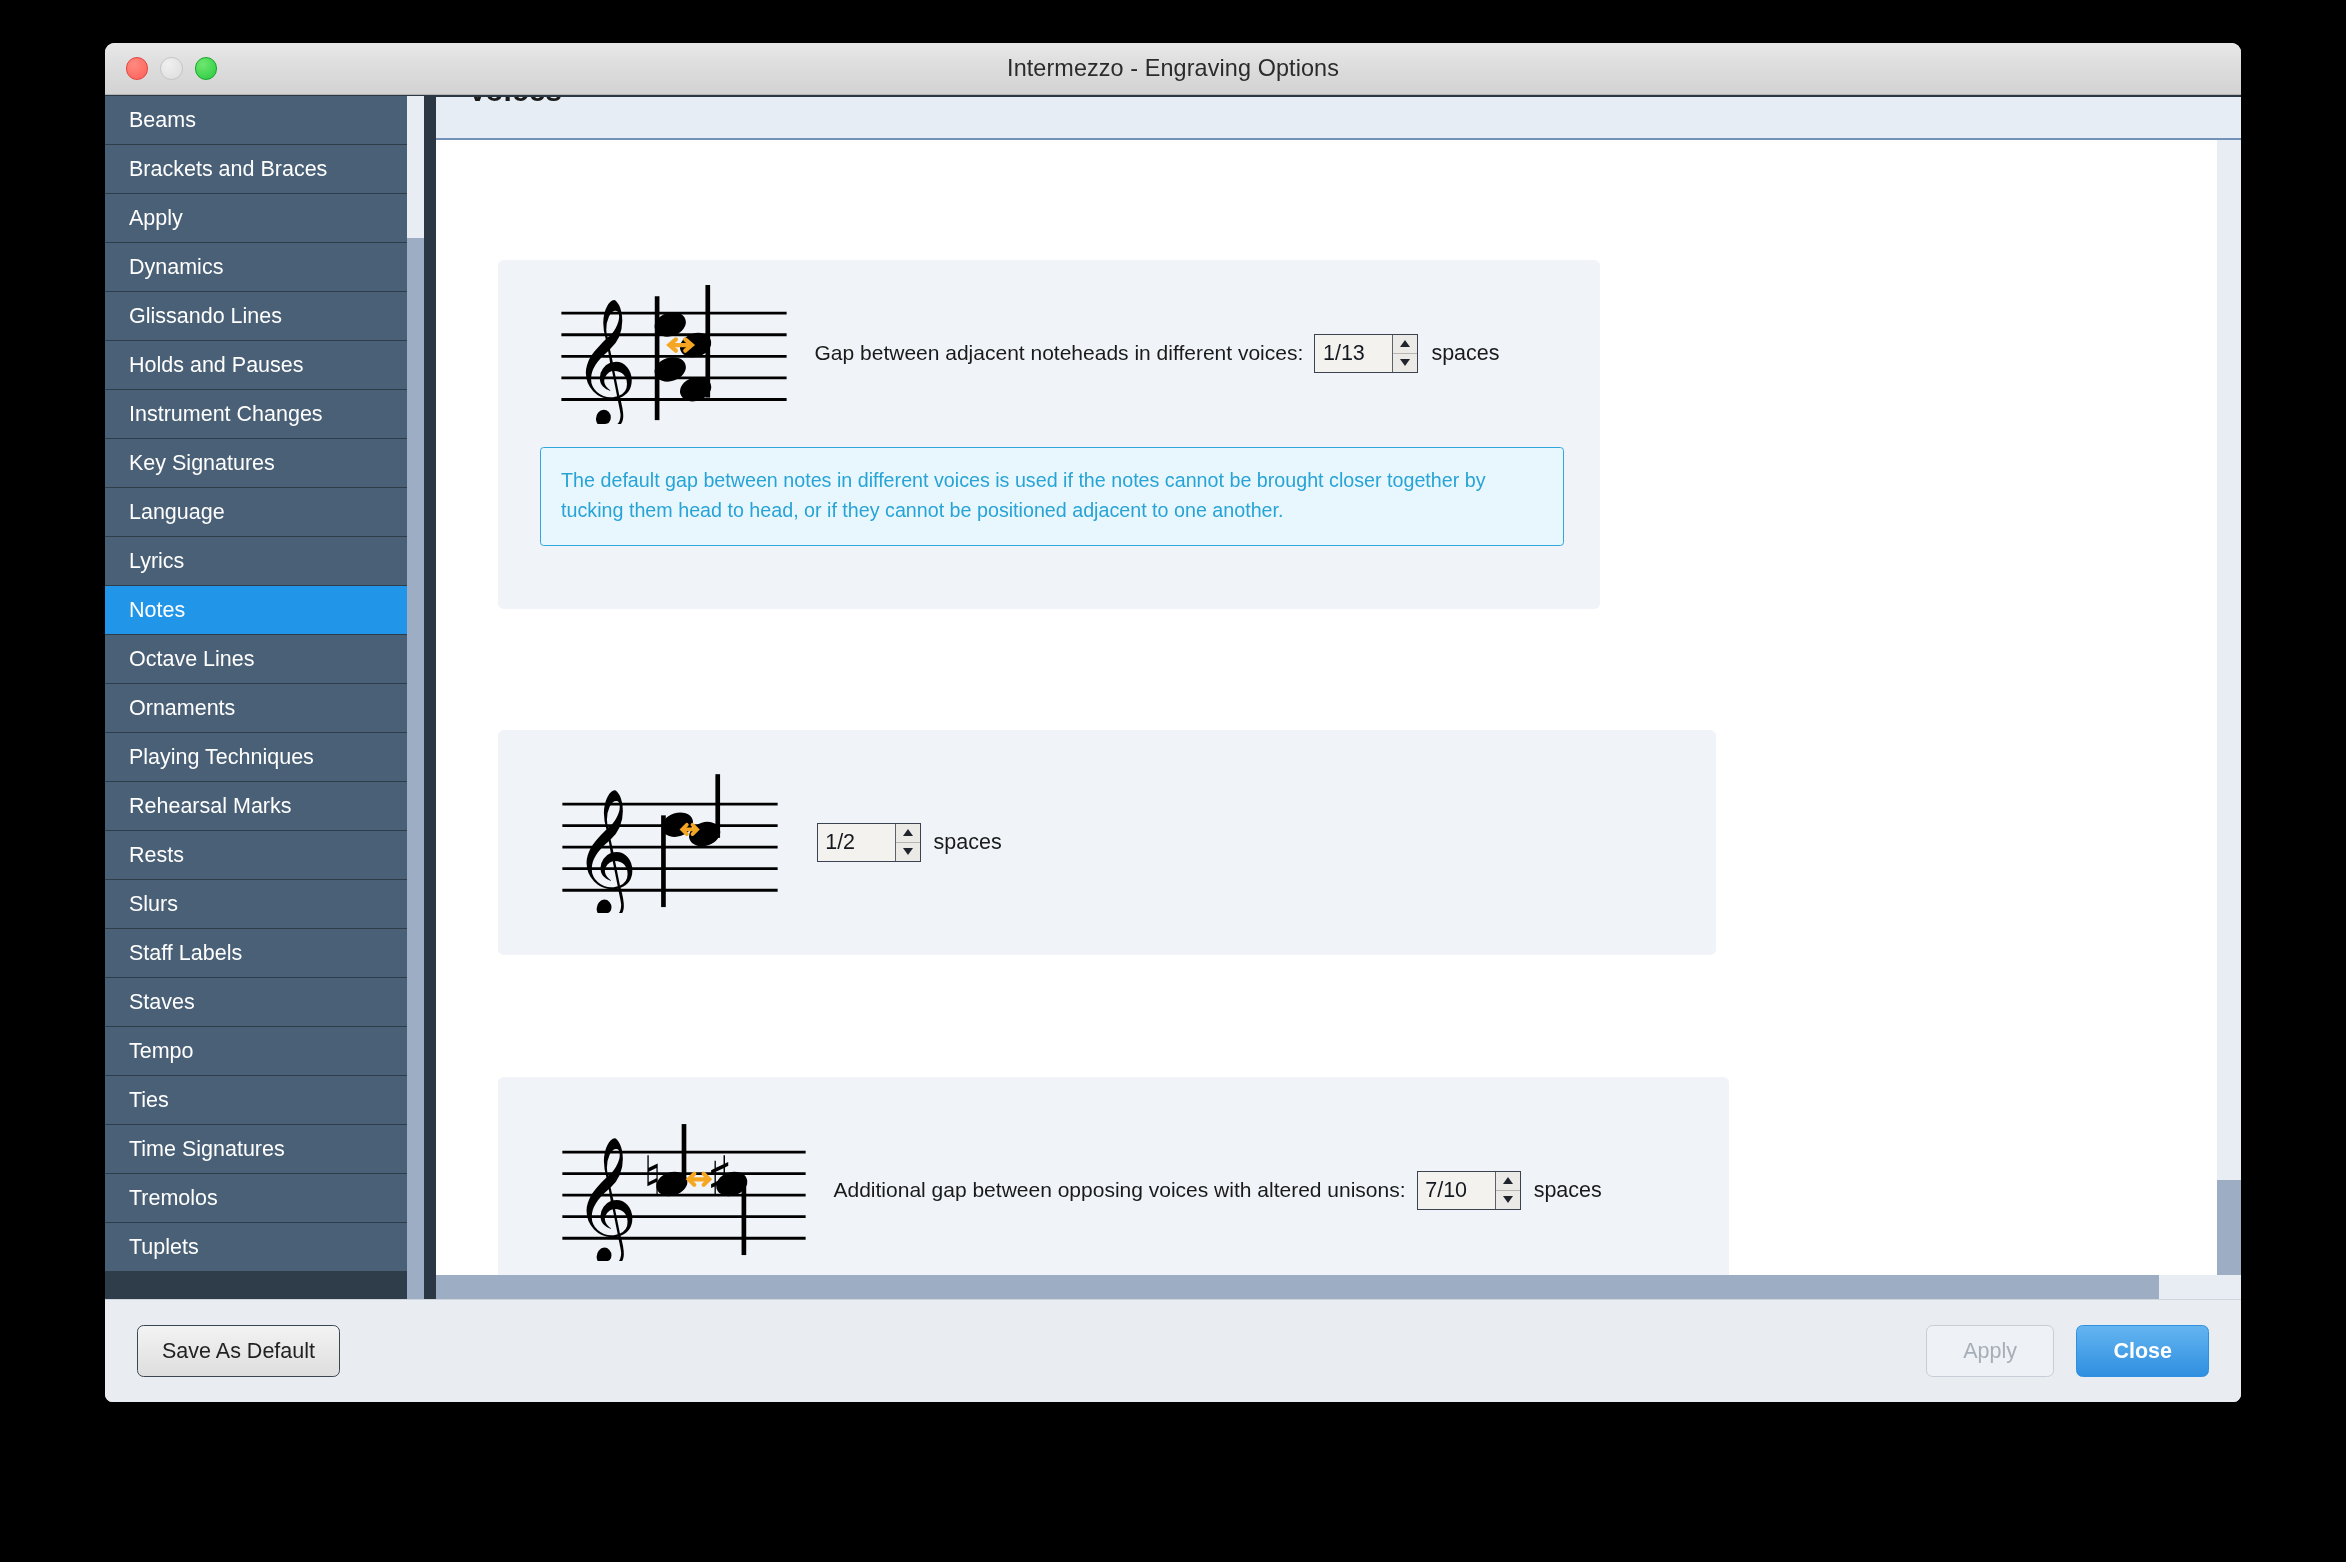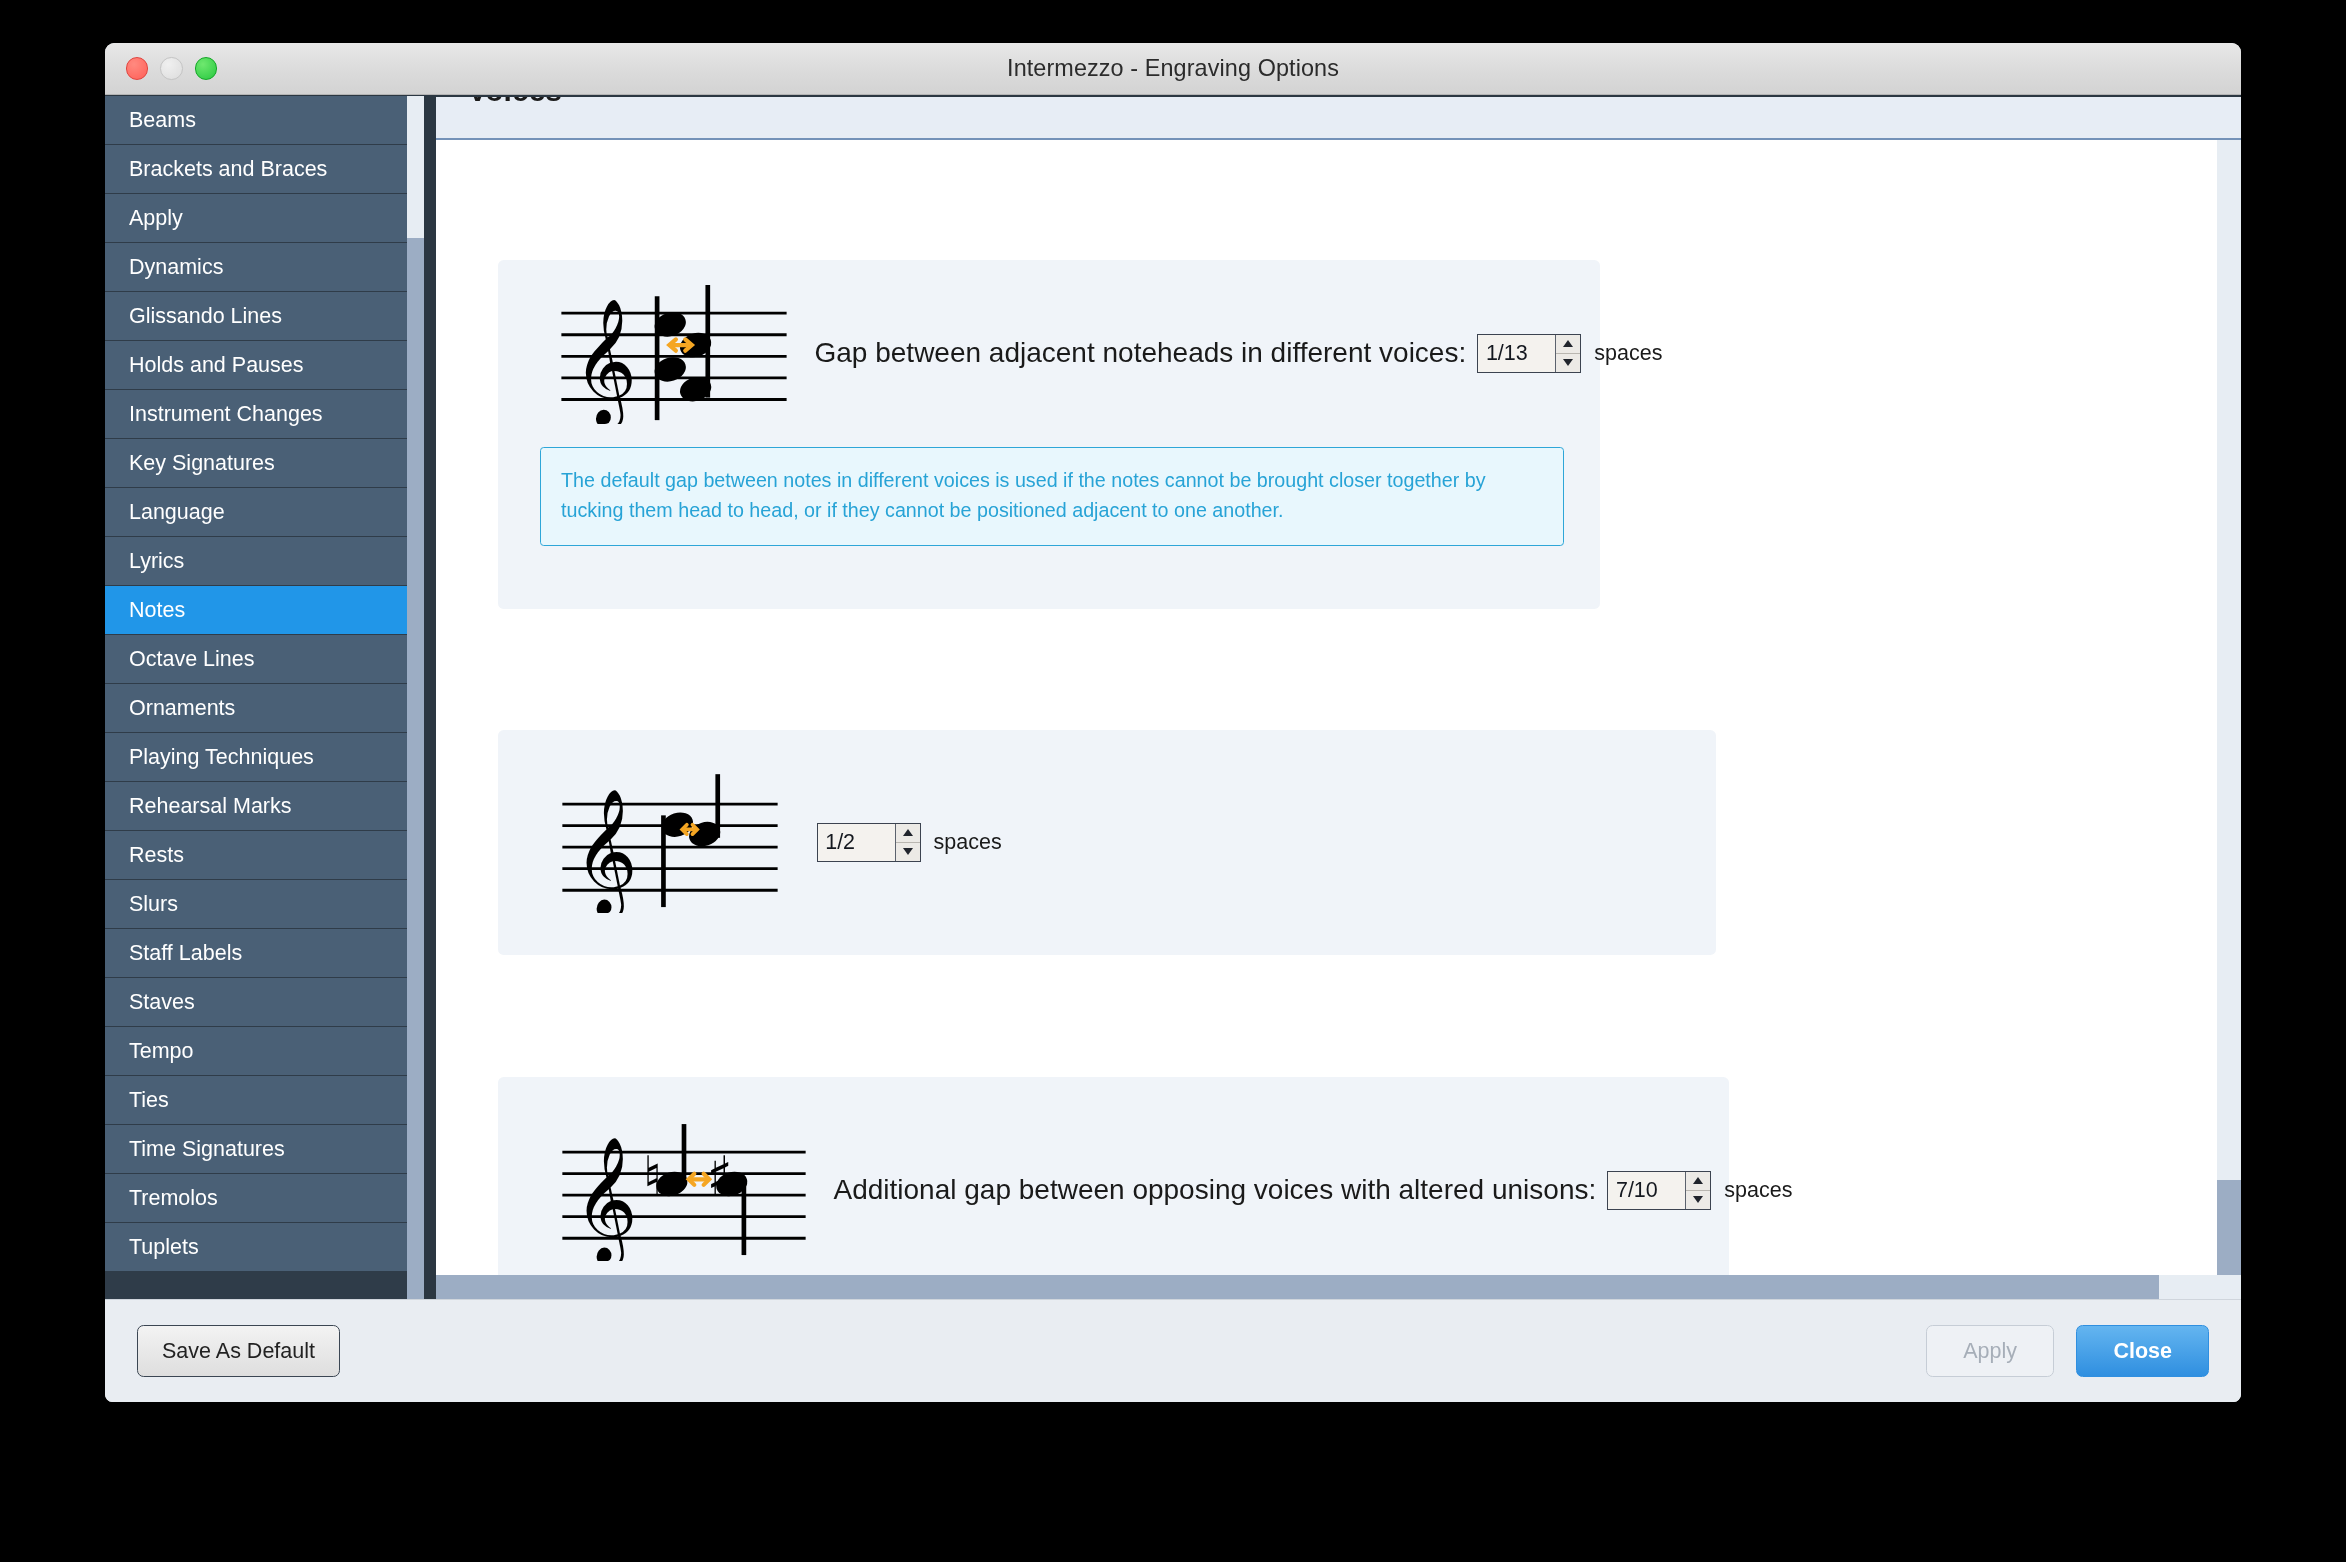--- a/index.html
+++ b/index.html
@@ -191,21 +191,21 @@
   .card1 .card-row { height: 187px; }
 
   .staff-holder {
     flex: 0 0 auto;
     display: flex;
     align-items: center;
     justify-content: center;
   }
 
   .opt-label {
-    font-size: 28px;
+    font-size: 21px;
     color: #1a1a1a;
     white-space: nowrap;
   }
 
   
   .spinner {
     display: inline-flex;
     align-items: stretch;
     border: 1.9px solid #3c4350;
     background: #f4f2ee;

